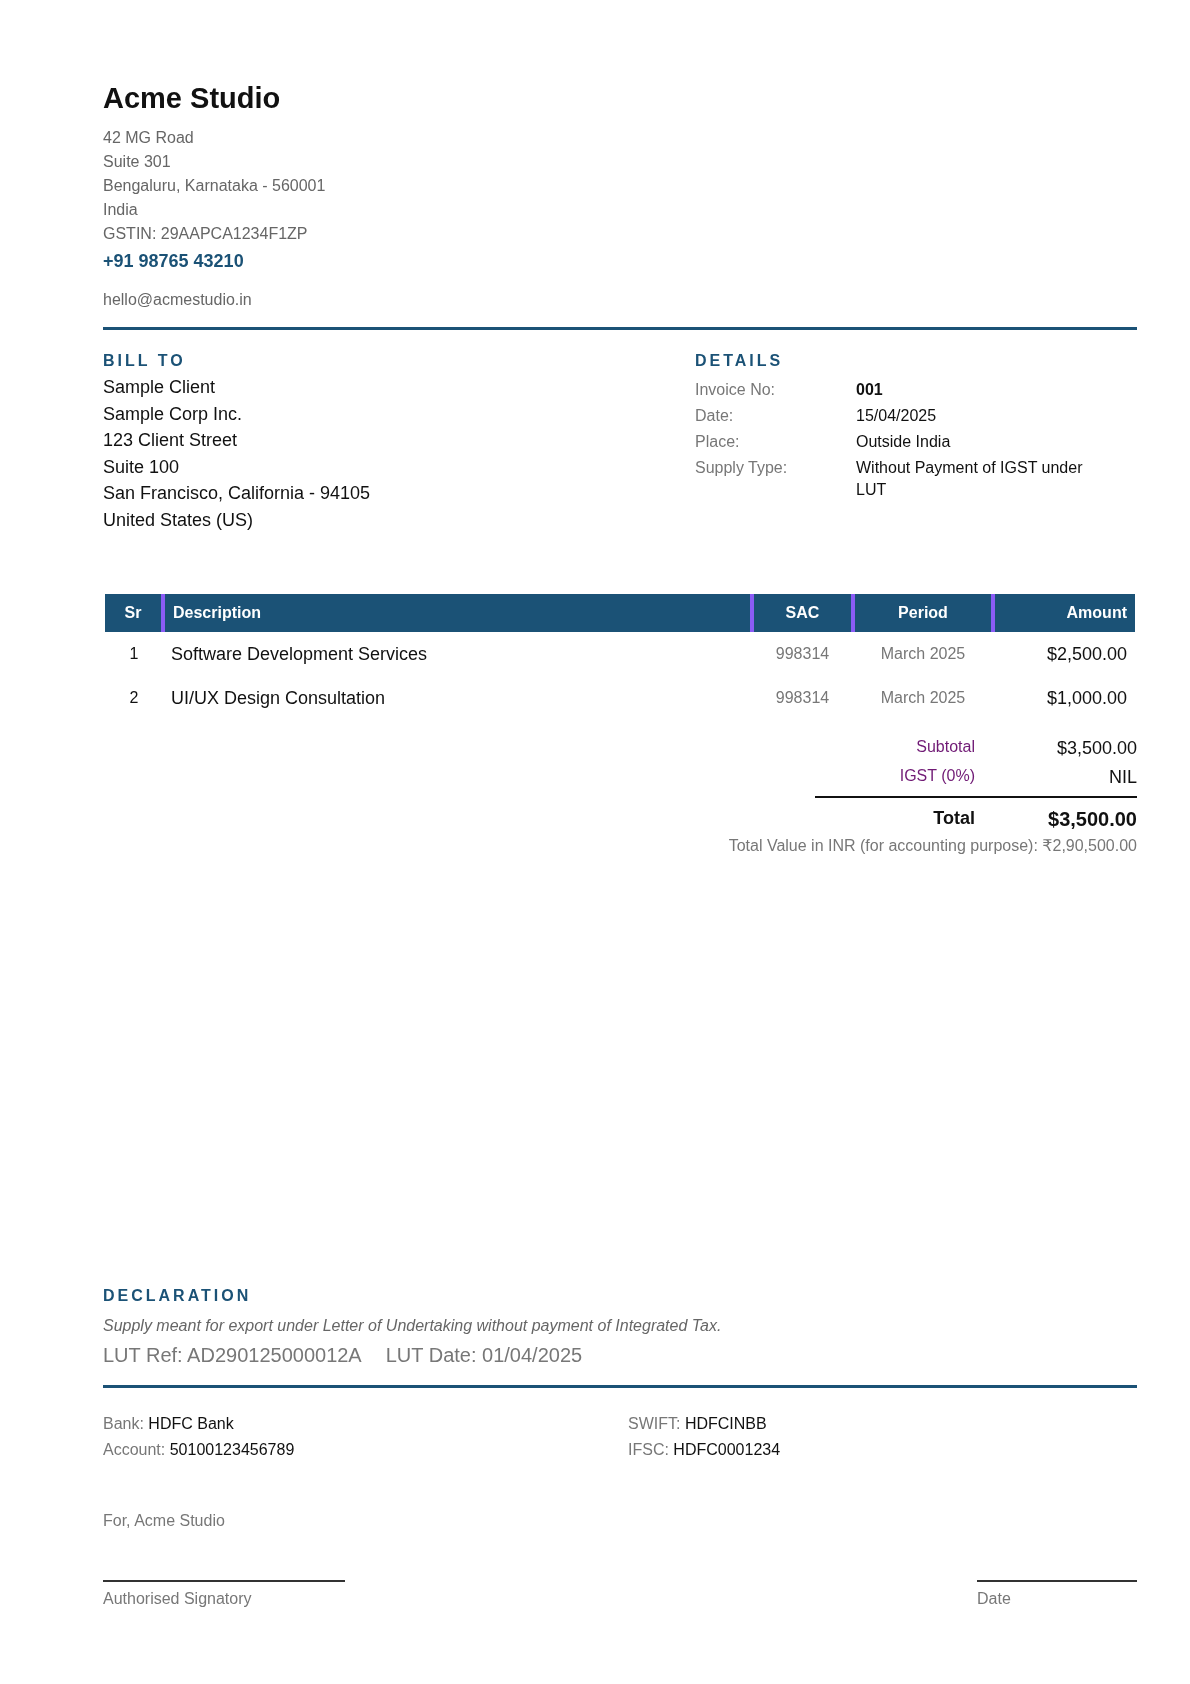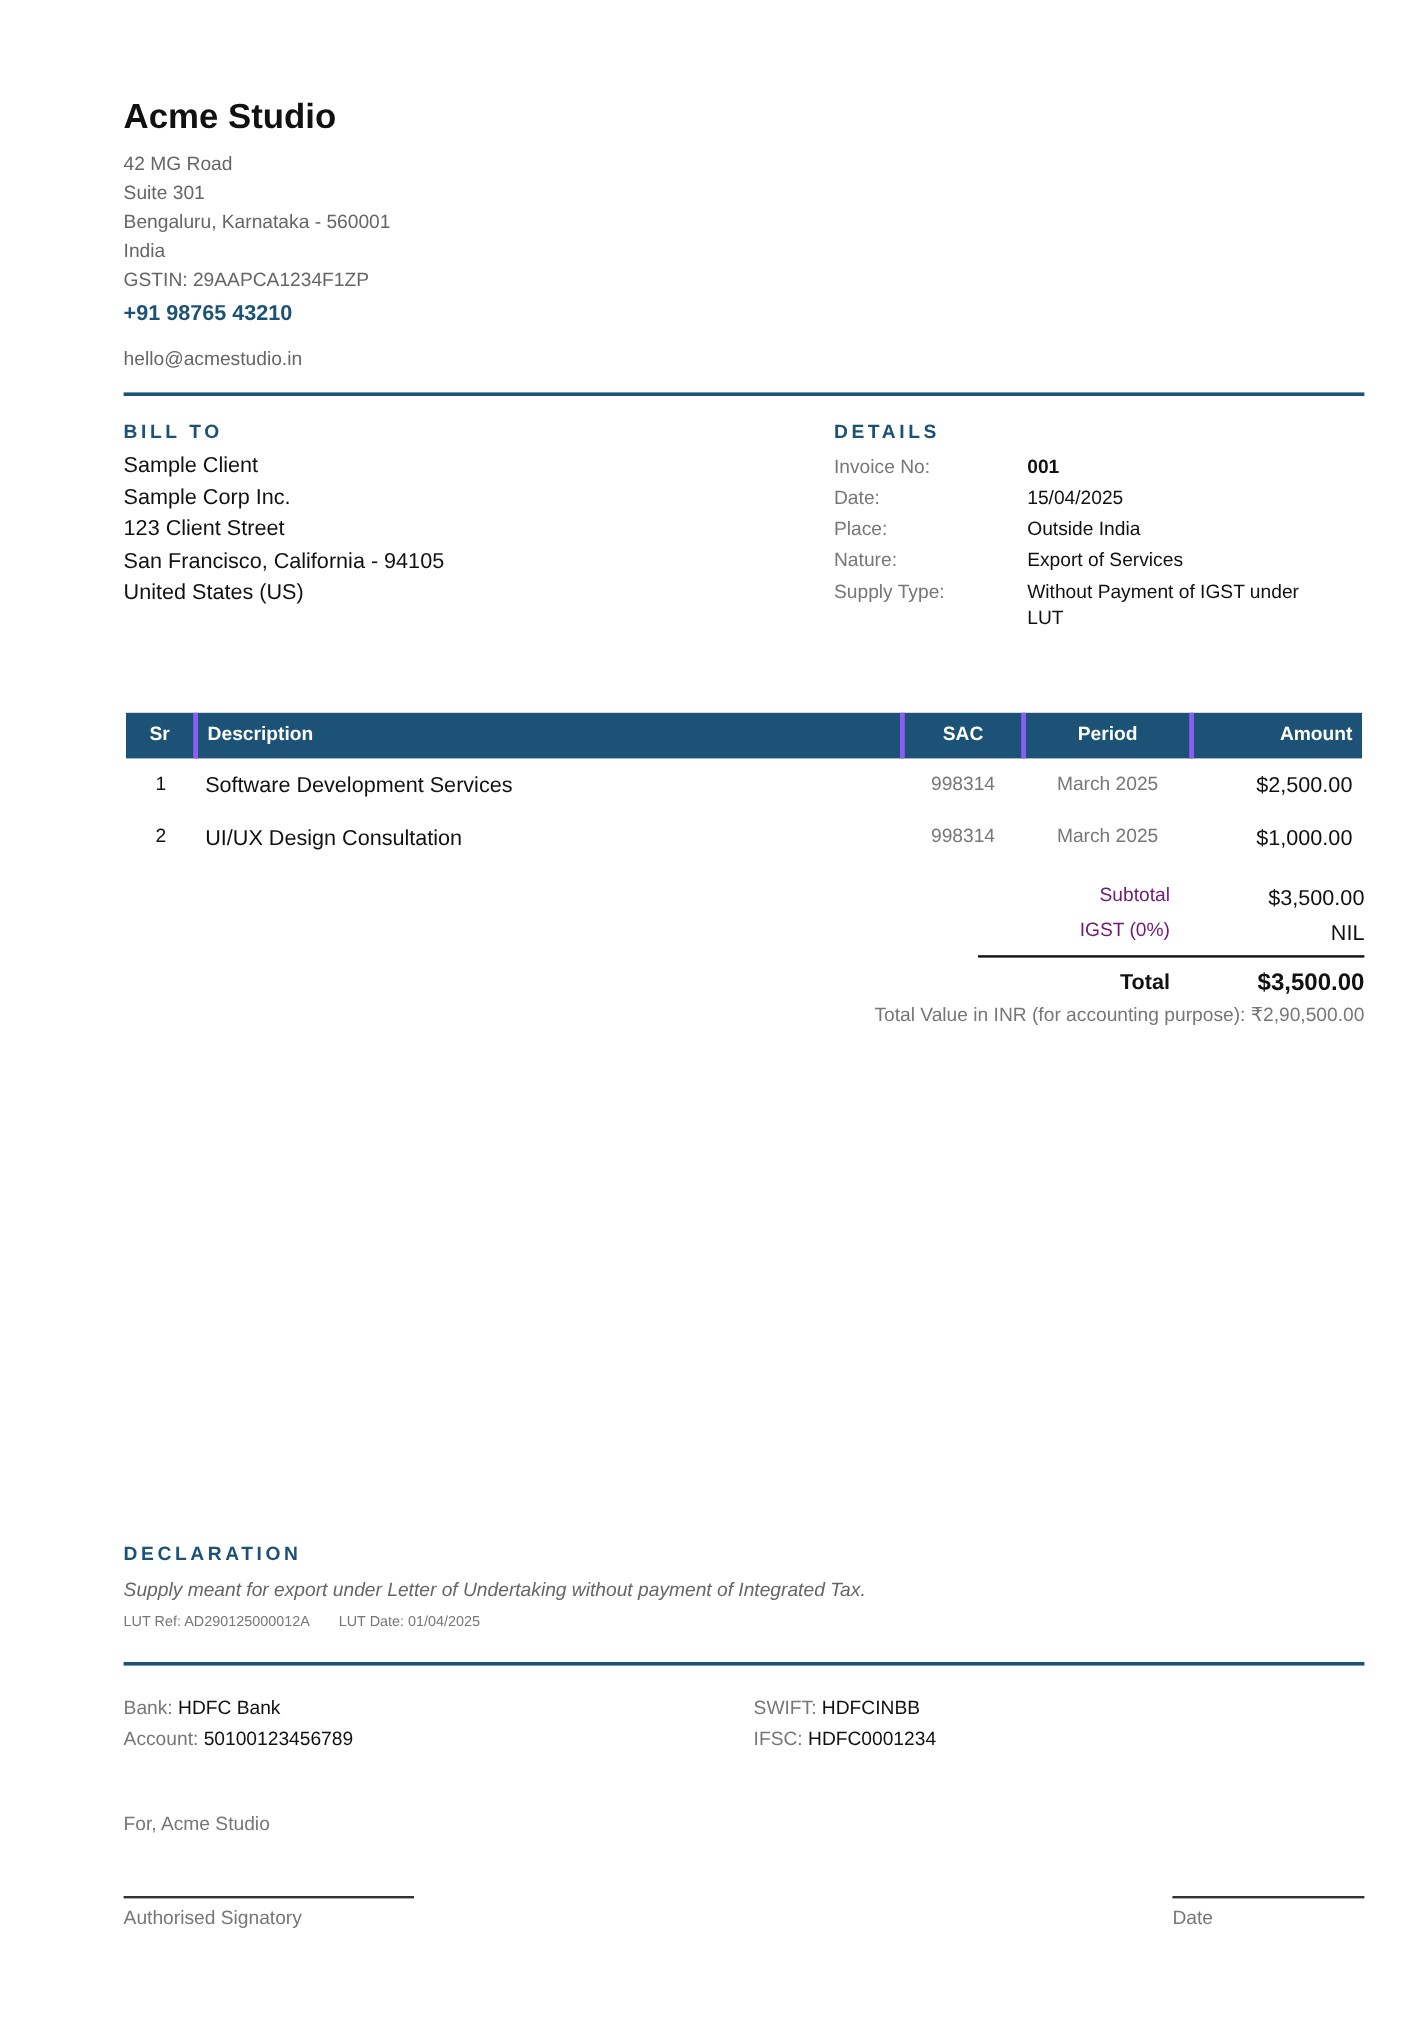--- a/index.html
+++ b/index.html
@@ -52,21 +52,21 @@
     .trow .k { width: 160px; text-align: right; font-size: 16px; color: #701a75; }
     .trow .v { width: 162px; text-align: right; font-size: 18px; color: #111; }
     .trow.total .k { font-size: 18px; font-weight: bold; color: #111; }
     .trow.total .v { font-size: 20px; font-weight: bold; color: #111; }
     .totals-rule { position: absolute; left: 712px; top: 796px; width: 322px; height: 2px; background: #111; }
     .inr-note { position: absolute; top: 836px; right: 0; font-size: 16px; color: #777; }
 
     
     .declaration { position: absolute; top: 1287px; left: 0; }
     .decl-text { font-size: 16px; font-style: italic; color: #666; margin-top: 12px; }
-    .lut { font-size: 12px; color: #777; margin-top: 9px; }
+    .lut { font-size: 20px; color: #777; margin-top: 9px; }
     .lut span + span { margin-left: 24px; }
 
     
     .bank { position: absolute; top: 1405px; left: 0; width: 1034px; }
     .bank-grid { position: relative; height: 54px; margin-top: 10px; }
     .bfield { position: absolute; font-size: 16px; }
     .bfield .k { color: #777; }
     .bfield .v { color: #111; }
 
     .for-line { position: absolute; top: 1512px; left: 0; font-size: 16px; color: #777; }
@@ -88,41 +88,38 @@
   </div>
   <div class="company-phone">+91 98765 43210</div>
   <div class="company-email">hello@acmestudio.in</div>
   <div class="rule top"></div>
 
   <div class="billto">
     <div class="section-label">BILL TO</div>
     <div class="line">Sample Client</div>
     <div class="line">Sample Corp Inc.</div>
     <div class="line">123 Client Street</div>
+    <div class="line">Suite 100</div>
     <div class="line">San Francisco, California - 94105</div>
     <div class="line">United States (US)</div>
   </div>
 
   <div class="details">
     <div class="section-label">DETAILS</div>
     <div class="drow">
       <span class="k">Invoice No:</span>
       <span class="v bold">001</span>
     </div>
     <div class="drow">
       <span class="k">Date:</span>
       <span class="v">15/04/2025</span>
     </div>
     <div class="drow">
       <span class="k">Place:</span>
       <span class="v">Outside India</span>
-    </div>
-    <div class="drow">
-      <span class="k">Nature:</span>
-      <span class="v">Export of Services</span>
     </div>
     <div class="drow">
       <span class="k">Supply Type:</span>
       <span class="v">Without Payment of IGST under LUT</span>
     </div>
   </div>
 
   <table class="items">
     <thead>
       <tr>

